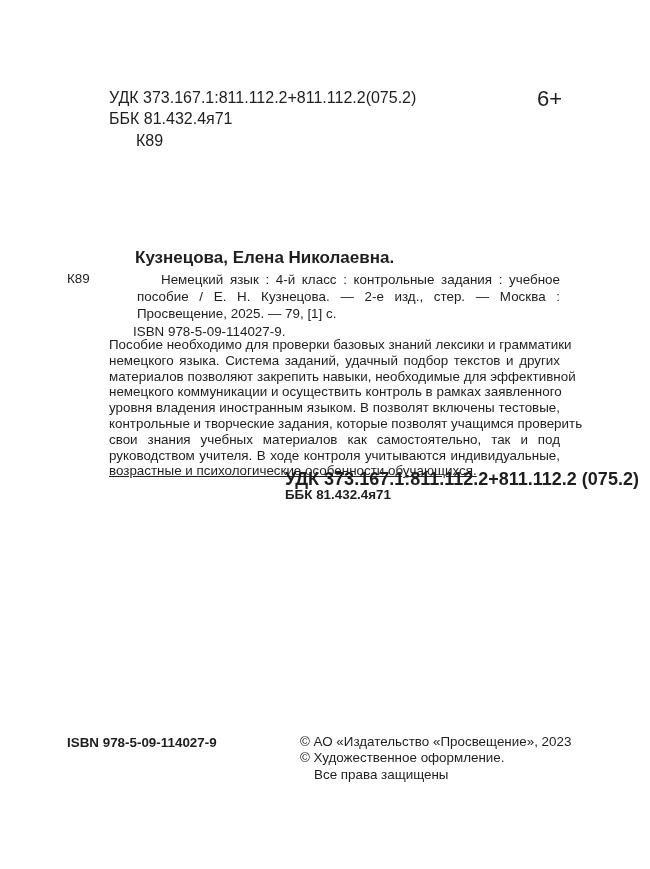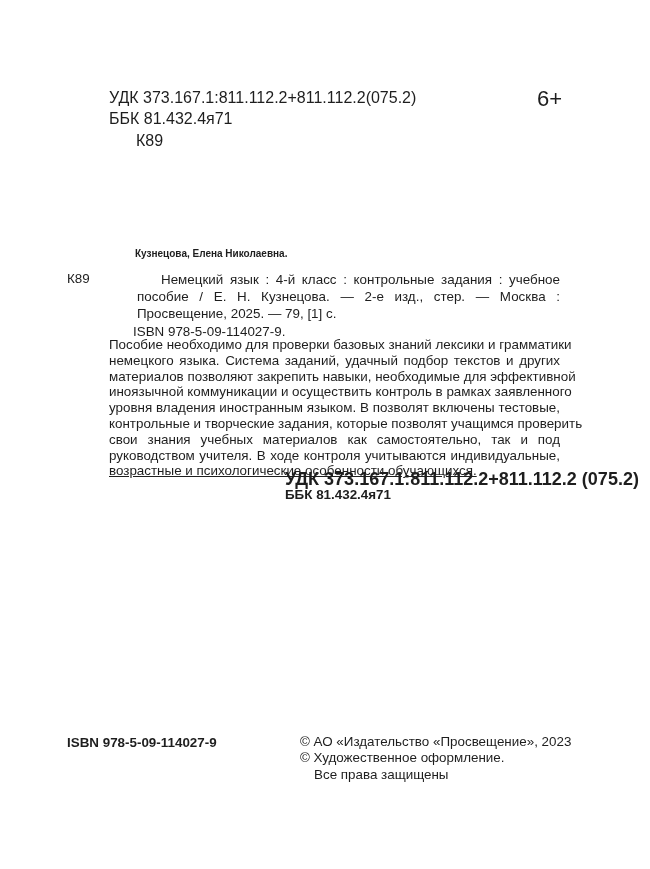--- a/index.html
+++ b/index.html
@@ -8,21 +8,21 @@
     font-family: "Liberation Sans", "DejaVu Sans", sans-serif;
     color: #1e1e1e;
   }
   .abs { position: absolute; white-space: nowrap; }
   .small { font-size: 16px; line-height: 17px; }
   .udk-top { left: 109px; top: 89px; }
   .bbk-top { left: 109px; top: 110px; }
   .k89-top { left: 136px; top: 132px; }
   .age { left: 537px; top: 87px; font-size: 22px; line-height: 24px; }
 
-  .author { left: 109px; top: 248px; font-weight: bold; font-size: 10px; padding-left: 26px; }
+  .author { left: 109px; top: 248px; font-weight: bold; font-size: 17px; padding-left: 26px; }
   .k89-side { left: 67px; top: 271px; font-size: 13.4px; }
   .biblio {
     position: absolute; left: 109px; top: 271px; width: 451px;
     font-size: 13.4px; line-height: 17.2px; text-align: justify;
   }
   .biblio p { margin: 0; }
   .biblio .indent { text-indent: 24px; margin-left: 28px; }
   .isbn-line { padding-left: 24px; }
 
   .abstract {
@@ -55,21 +55,21 @@
 <div class="abs k89-side">К89</div>
 <div class="biblio">
   <p class="indent">Немецкий язык : 4-й класс : контрольные задания : учебное пособие / Е. Н. Кузнецова. — 2-е изд., стер. — Москва : Просвещение, 2025. — 79, [1] с.</p>
   <p class="isbn-line">ISBN 978-5-09-114027-9.</p>
 </div>
 
 <div class="abstract">
   <span class="ln">Пособие необходимо для проверки базовых знаний лексики и грамматики</span>
   <span class="ln">немецкого языка. Система заданий, удачный подбор текстов и других</span>
   <span class="ln">материалов позволяют закрепить навыки, необходимые для эффективной</span>
-  <span class="ln">иноязычной коммуникации и осуществить контроль в рамках заявленного</span>
+  <span class="ln">немецкого коммуникации и осуществить контроль в рамках заявленного</span>
   <span class="ln">уровня владения иностранным языком. В позволят включены тестовые,</span>
   <span class="ln">контрольные и творческие задания, которые позволят учащимся проверить</span>
   <span class="ln">свои знания учебных материалов как самостоятельно, так и под</span>
   <span class="ln">руководством учителя. В ходе контроля учитываются индивидуальные,</span>
   <span class="ln last">возрастные и психологические особенности обучающихся.</span>
 </div>
 
 <div class="abs udk-bot">УДК 373.167.1:811.112.2+811.112.2 (075.2)</div>
 <div class="abs bbk-bot">ББК 81.432.4я71</div>
 

